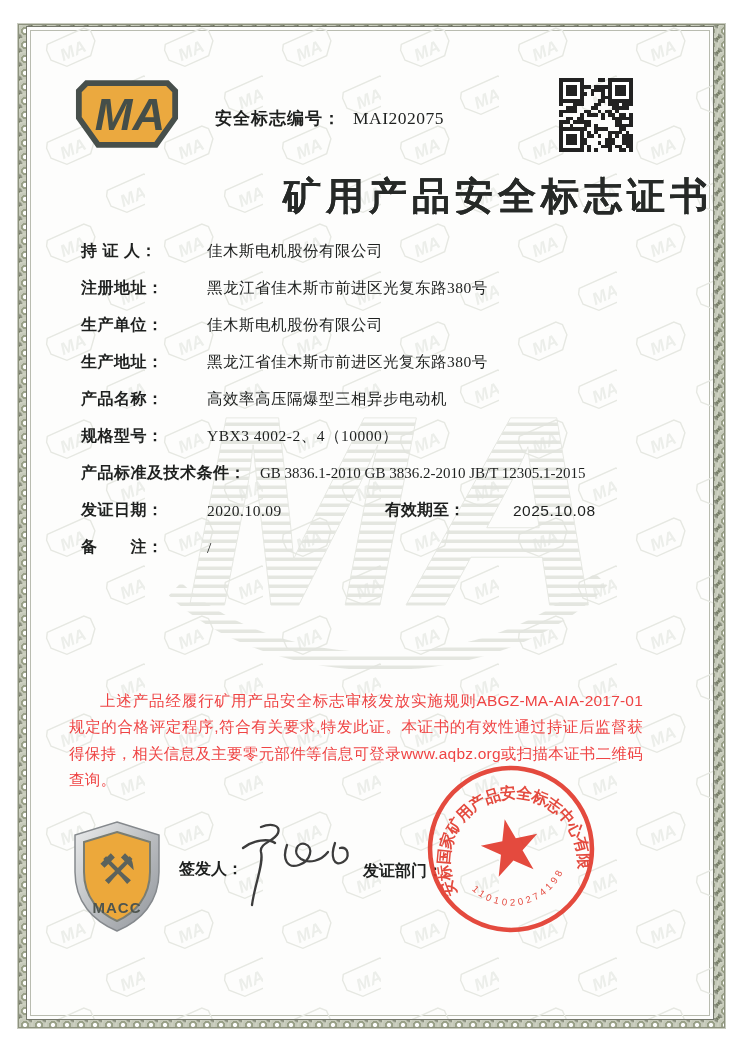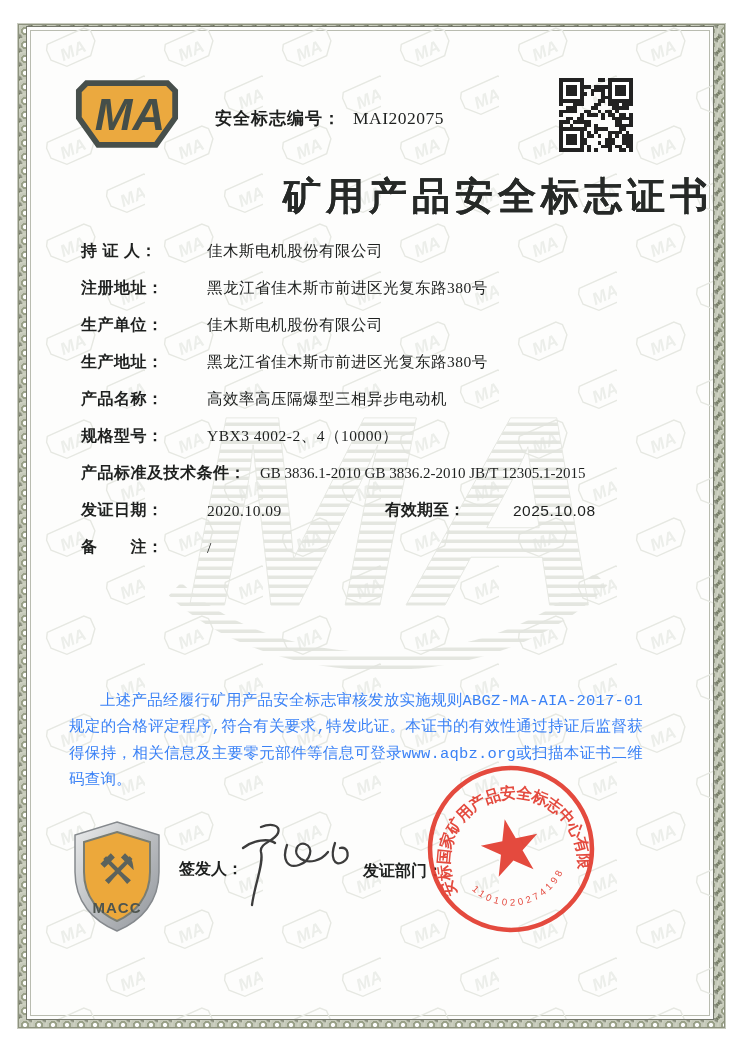--- a/index.html
+++ b/index.html
@@ -45,23 +45,23 @@
   .f-label{font-weight:bold;font-size:16px;min-width:126px;letter-spacing:.5px;white-space:nowrap;}
   .f-label.wide{min-width:0;margin-right:14px;}
   .f-value{font-family:"Liberation Serif","DejaVu Serif",serif;font-size:15.5px;letter-spacing:.5px;white-space:nowrap;}
   .f-value.std{font-size:15px;letter-spacing:0;}
   .dates .f-value{width:178px;}
   .dates .f-label2{font-weight:bold;font-size:16px;white-space:nowrap;margin-right:20px;text-align:center;}
   .dates .f-value2{font-family:Liberation Sans, sans-serif;font-size:15.5px;width:auto;margin-left:28px;}
 
   .statement{
     position:absolute;left:42px;width:574px;top:645px;
-    font-family:Liberation Mono, monospace;
+    font-family:Liberation Sans, sans-serif;
     font-size:15.5px;line-height:26.5px;text-align:justify;text-indent:2em;
-    color:#3b82f6;letter-spacing:.2px;
+    color:#ef4444;letter-spacing:.2px;
   }
 
   .macc{position:absolute;left:40px;top:791px;width:100px;height:118px;}
   .signer-label{position:absolute;left:152px;top:832px;font-weight:bold;font-size:16px;}
   .signature{position:absolute;left:204px;top:788px;width:122px;height:102px;}
   .dept-label{position:absolute;left:336px;top:834px;font-weight:bold;font-size:16px;}
   .stamp{position:absolute;left:398px;top:736px;width:172px;height:172px;transform:rotate(-12deg);opacity:.92;}
 </style>
 </head>
 <body>

